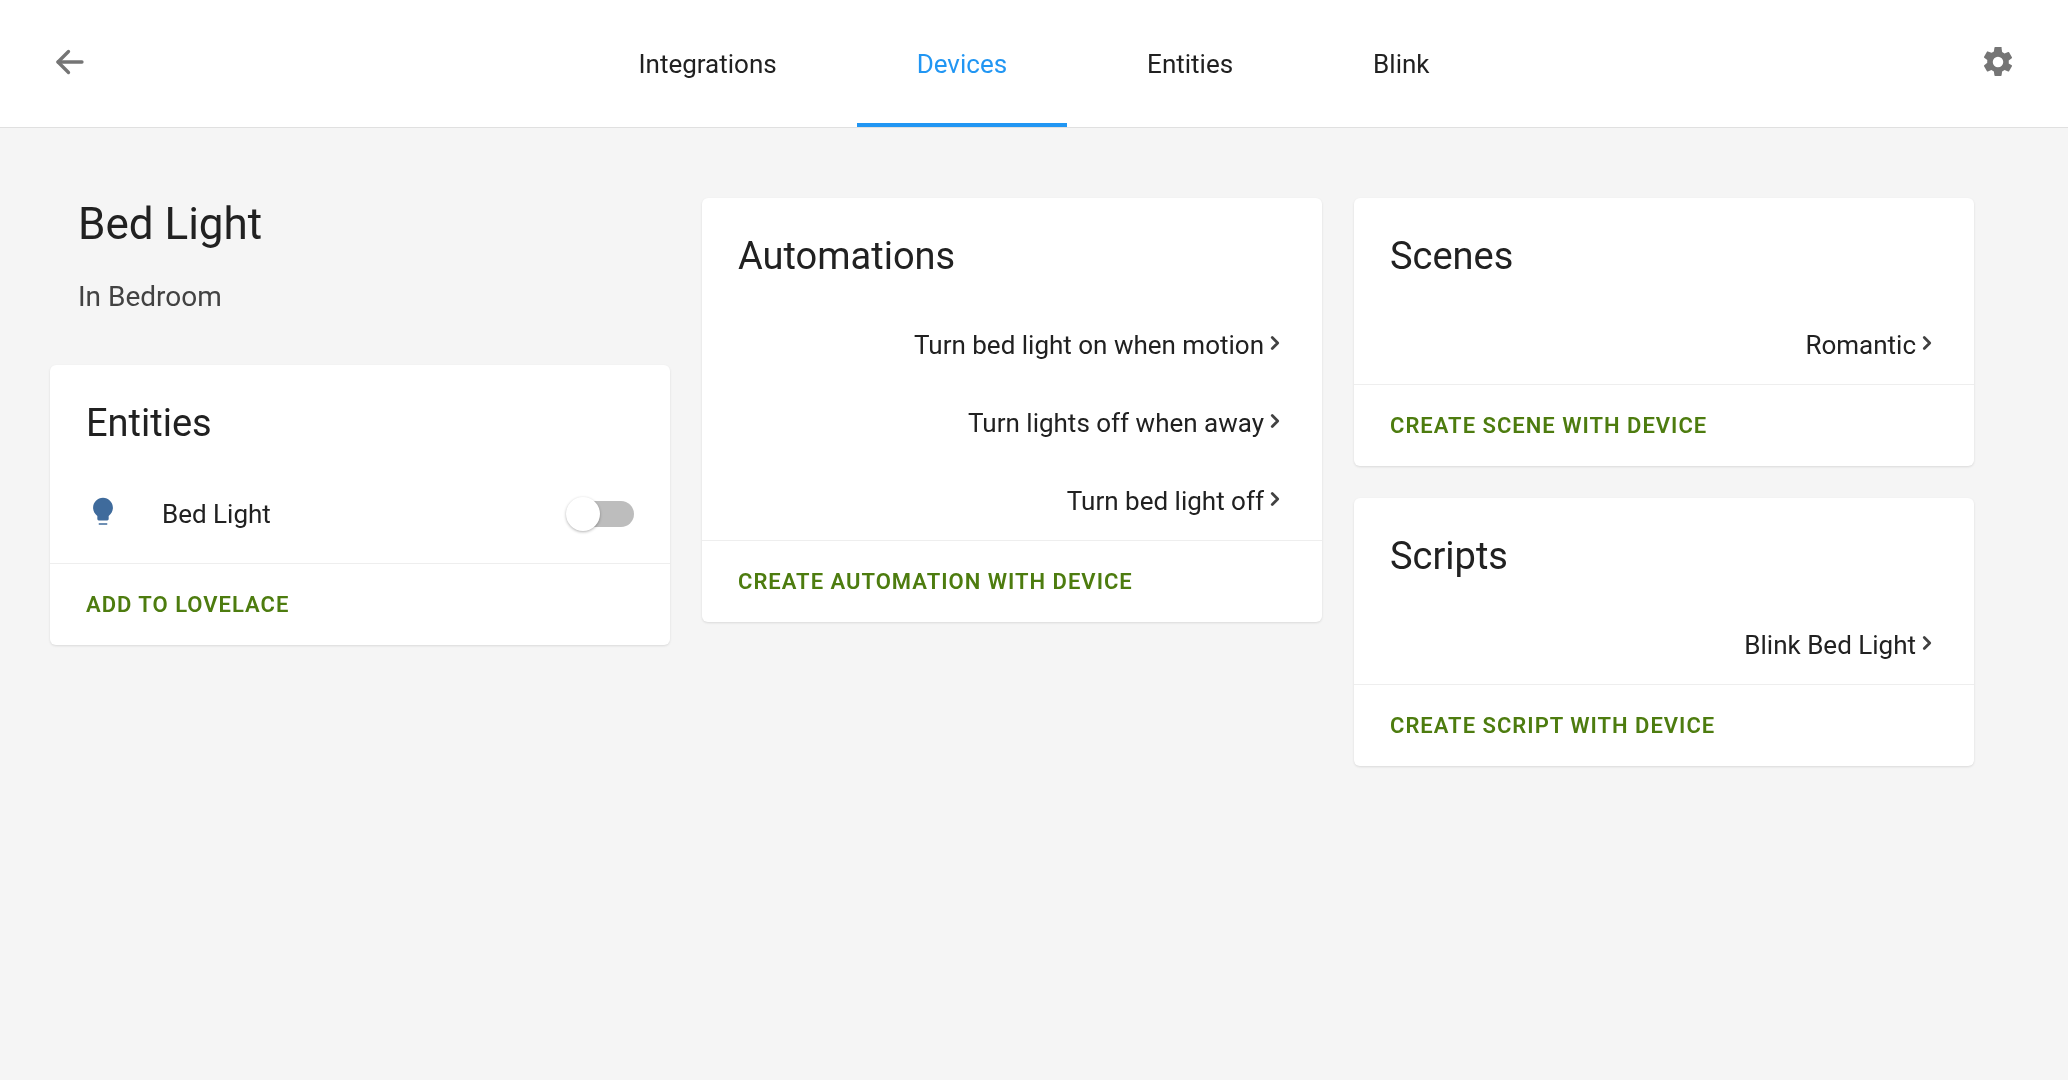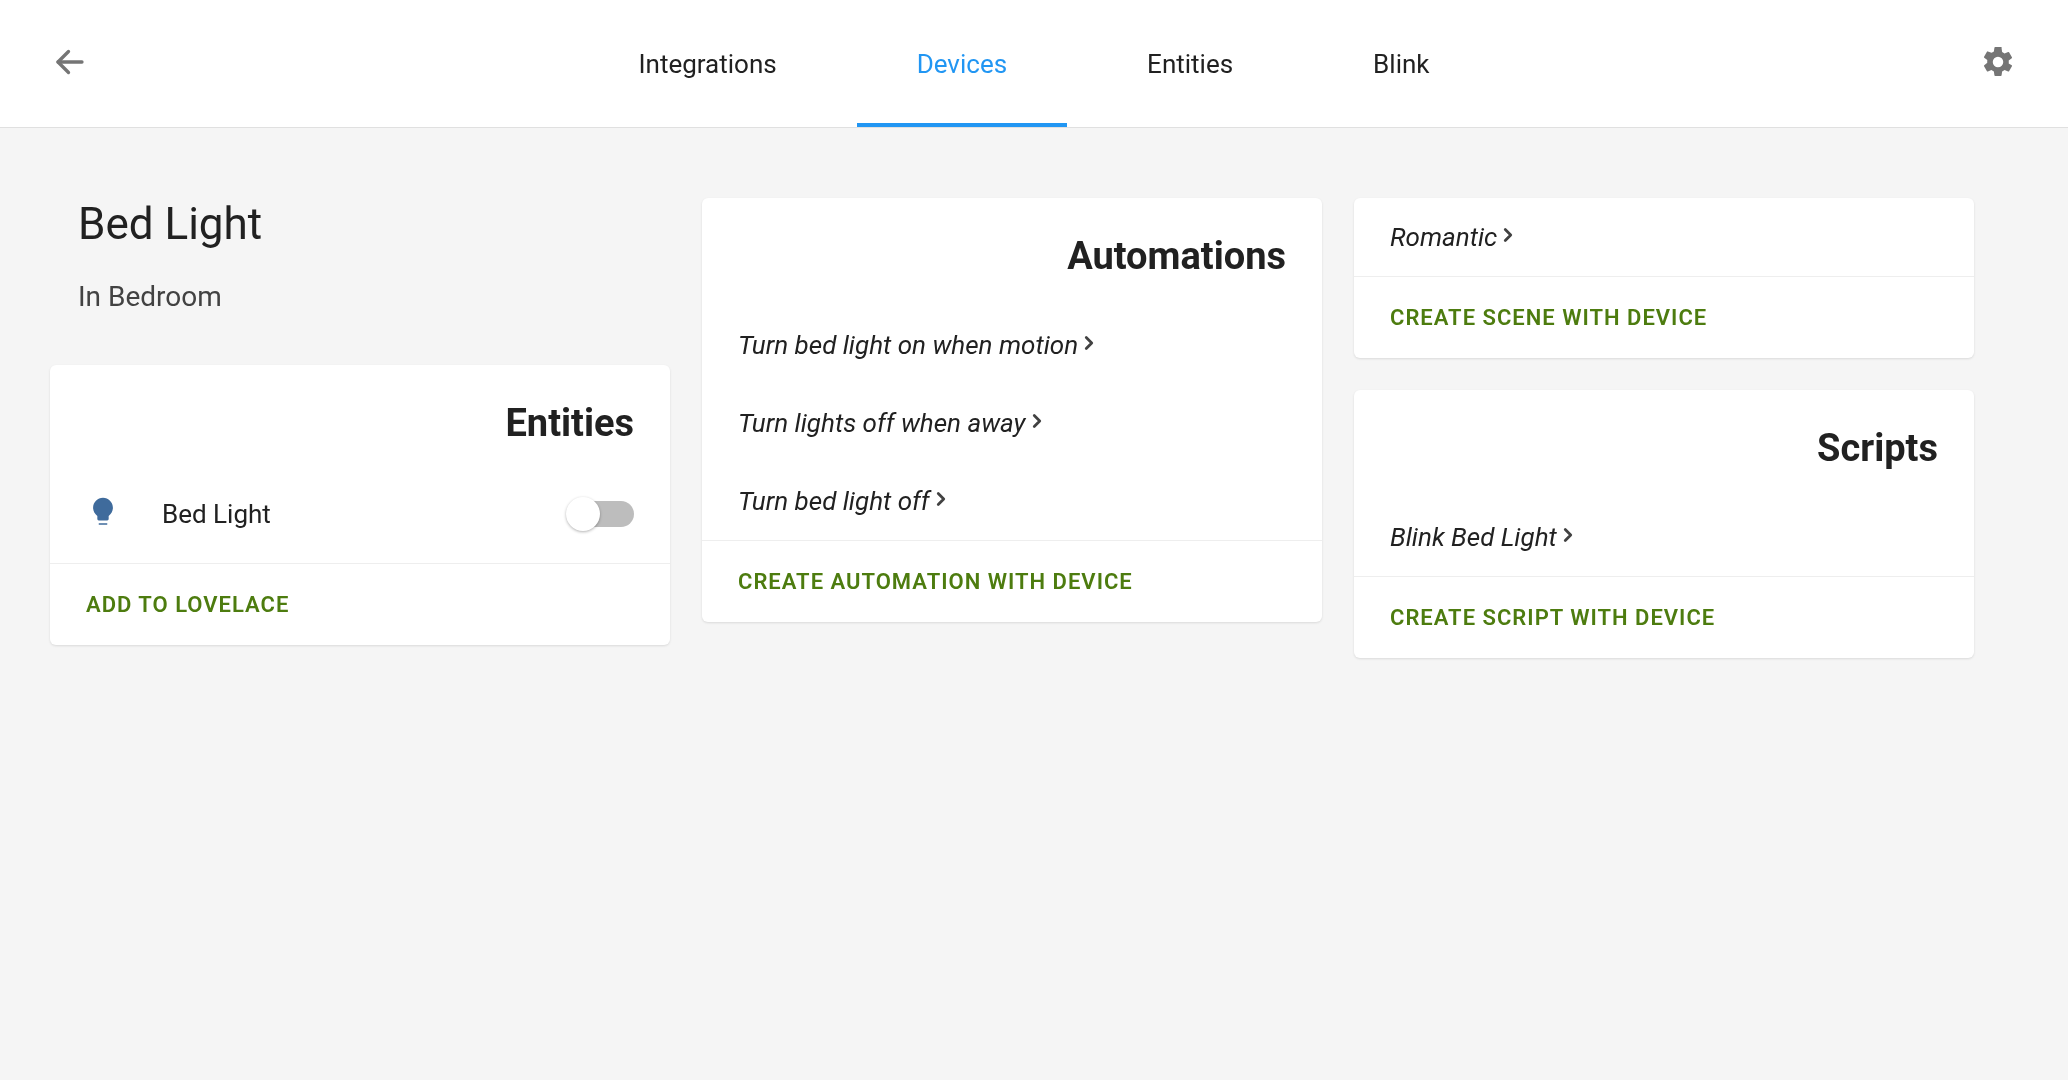--- a/index.html
+++ b/index.html
@@ -97,34 +97,32 @@
   }
 
   .card {
     background: #fff;
     border-radius: 6px;
     box-shadow: 0 1px 3px rgba(0,0,0,0.08), 0 1px 2px rgba(0,0,0,0.04);
     overflow: hidden;
   }
   .card-title {
     font-size: 38px;
-    font-weight: 700;
+    font-weight: 400;
     padding: 36px 36px 28px 36px;
     color: #212121;
-    text-align: right;
   }
   .list-item {
     display: flex;
     align-items: center;
-    justify-content: flex-start;
+    justify-content: flex-end;
     padding: 24px 36px;
     font-size: 26px;
     color: #212121;
     cursor: pointer;
-    font-style: italic;
   }
   .entity-item {
     display: flex;
     align-items: center;
     padding: 22px 36px 30px 36px;
   }
   .entity-icon {
     color: #3f6b9c;
     margin-right: 42px;
   }
@@ -238,20 +236,21 @@
             </svg></span>
       </div>
       <div class="card-footer">
         <span class="card-action">CREATE AUTOMATION WITH DEVICE</span>
       </div>
     </div>
   </div>
 
   <div class="col col-right">
     <div class="card">
+      <div class="card-title">Scenes</div>
       <div class="list-item">
         <span>Romantic</span>
         <span class="chevron"><svg width="22" height="22" viewBox="0 0 24 24" fill="none" stroke="currentColor" stroke-width="3" stroke-linecap="round" stroke-linejoin="round">
               <polyline points="9 18 15 12 9 6"></polyline>
             </svg></span>
       </div>
       <div class="card-footer">
         <span class="card-action">CREATE SCENE WITH DEVICE</span>
       </div>
     </div>

